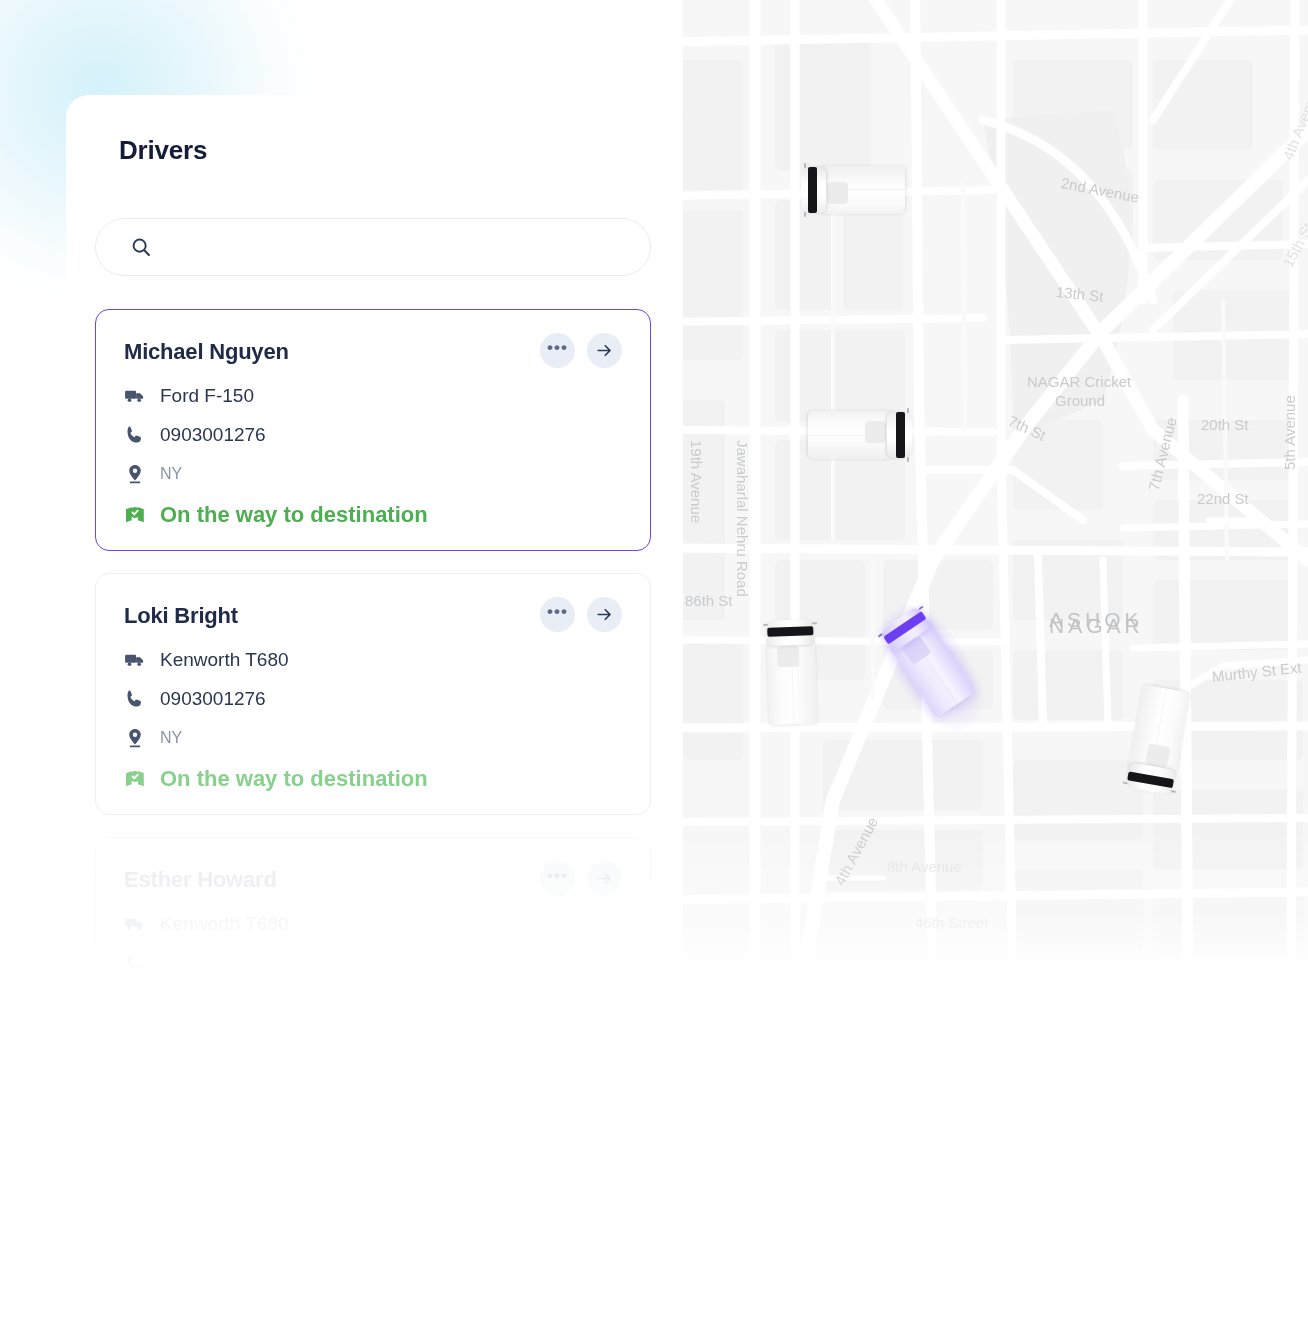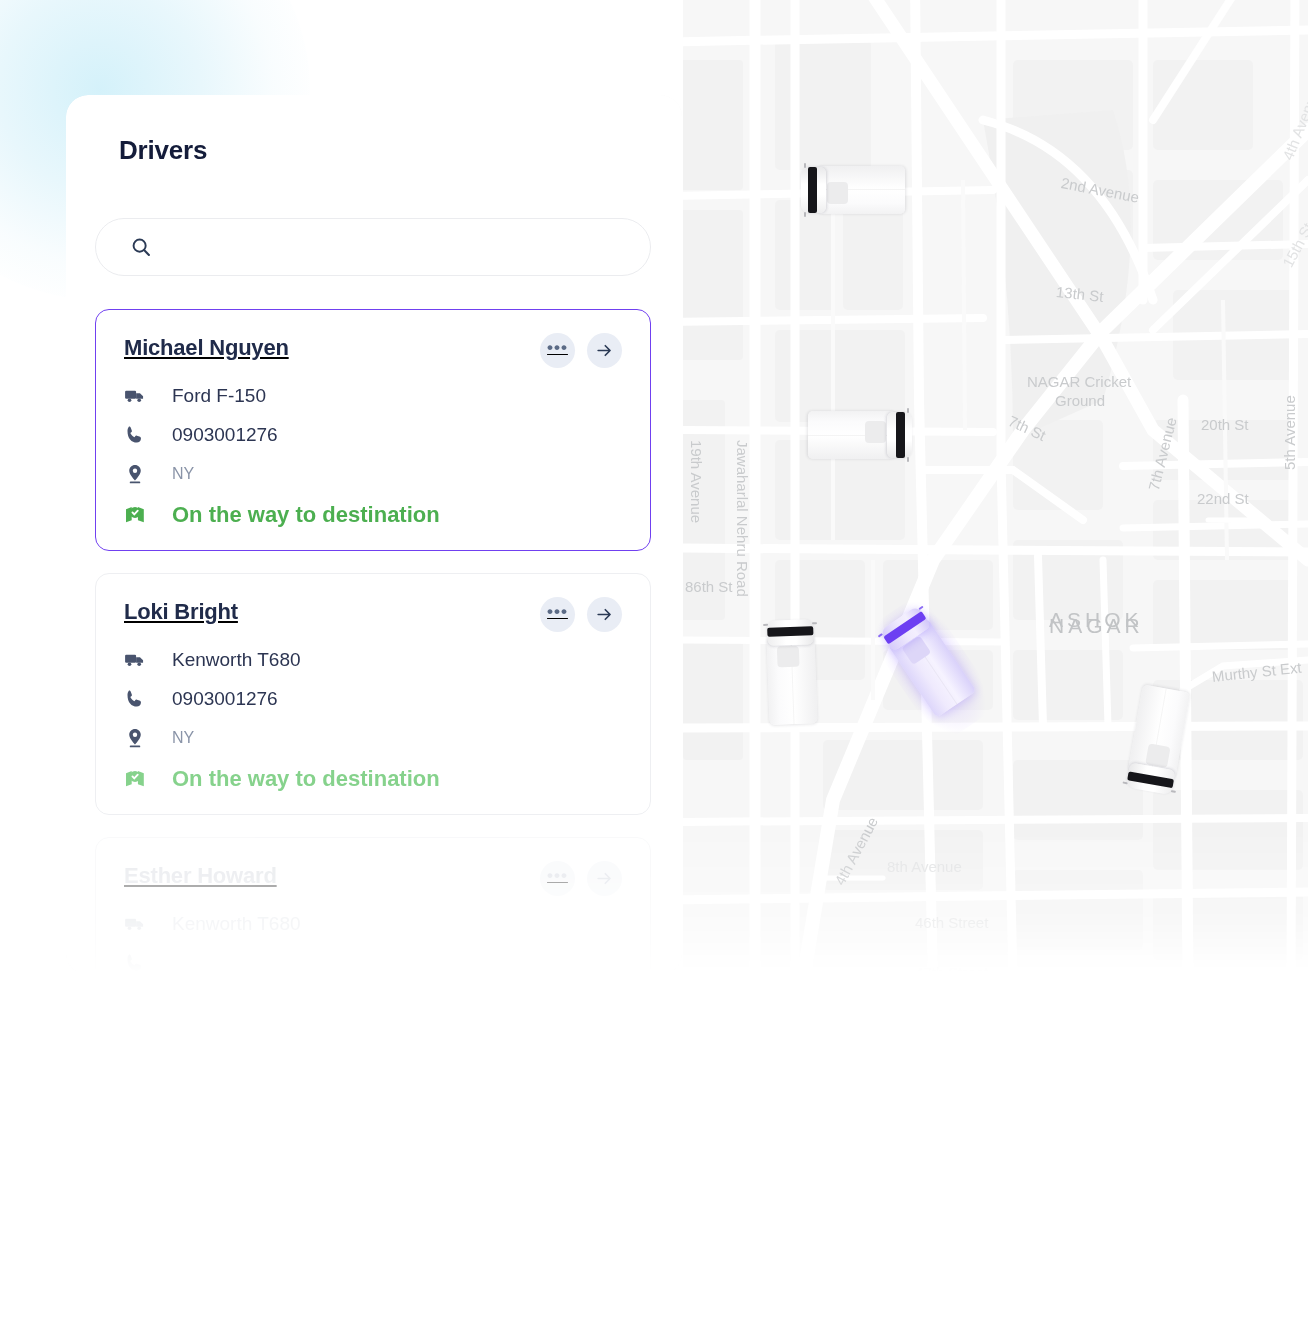--- a/index.html
+++ b/index.html
@@ -242,23 +242,22 @@
   }
   .card.selected {
     border: 1.6px solid #7040f0;
   }
   .card.ghost {
     opacity: 0.38;
   }
 
   .card-head {
     display: flex;
-    align-items: flex-start;
+    align-items: center;
     justify-content: space-between;
-    text-decoration: underline;
   }
   .card-name {
     font-size: 22px;
     font-weight: bold;
     color: #202b4a;
     letter-spacing: -0.2px;
     line-height: 1.1;
   }
   .card.ghost .card-name { color: #cfd3da; }
 
@@ -283,21 +282,21 @@
     margin-top: -7px;
     font-weight: bold;
   }
   .card.ghost .act-btn { background: #f2f4f8; }
   .card.ghost .act-btn .dots { color: #c8cdd7; }
   .card.ghost .act-btn svg path { stroke: #c8cdd7; }
 
   .card-row {
     display: flex;
     align-items: center;
-    gap: 26px;
+    gap: 14px;
     margin-top: 17px;
   }
   .card-row .ic { width: 22px; height: 22px; flex: none; display:block; }
   .card-row .txt {
     font-size: 19px;
     color: #2c3552;
   }
   .card-row.loc .txt { font-size: 16px; color: #8a94a8; }
   .card-row.status .txt {
     font-size: 22px;
@@ -410,21 +409,21 @@
     <div class="map-label" style="left:372px; top:392px;">Ground</div>
     <div class="map-label faint" style="left:596px; top:156px; transform: rotate(-68deg); transform-origin: 0 0;">4th Avenue</div>
     <div class="map-label faint" style="left:596px; top:262px; transform: rotate(-62deg); transform-origin: 0 0;">15th St</div>
     <div class="map-label" style="left:598px; top:470px; transform: rotate(-90deg); transform-origin: 0 0;">5th Avenue</div>
     <div class="map-label" style="left:518px; top:416px;">20th St</div>
     <div class="map-label" style="left:514px; top:490px;">22nd St</div>
     <div class="map-label" style="left:330px; top:412px; transform: rotate(25deg);">7th St</div>
     <div class="map-label" style="left:462px; top:488px; transform: rotate(-76deg); transform-origin: 0 0;">7th Avenue</div>
     <div class="map-label" style="left:22px; top:440px; transform: rotate(90deg); transform-origin: 0 0;">19th Avenue</div>
     <div class="map-label" style="left:68px; top:440px; transform: rotate(90deg); transform-origin: 0 0;">Jawaharlal Nehru Road</div>
-    <div class="map-label" style="left:2px; top:578px;">86th St</div>
+    <div class="map-label" style="left:2px; top:592px;">86th St</div>
     <div class="map-label" style="left:148px; top:880px; transform: rotate(-62deg); transform-origin: 0 0;">4th Avenue</div>
     <div class="map-label faint" style="left:204px; top:858px;">8th Avenue</div>
     <div class="map-label faint" style="left:232px; top:914px;">46th Street</div>
     <div class="map-label faint" style="left:232px; top:964px;">47th Street</div>
     <div class="map-label" style="left:528px; top:668px; transform: rotate(-6deg);">Murthy St Ext</div>
     <div class="map-label area" style="left:366px; top:584px;margin-top:24px;">ASHOK</div>
     <div class="map-label area" style="left:366px; top:614px;">NAGAR</div>
 
     <div class="truck" style="left:151px; top:130px; transform: rotate(-90deg);">
       <div class="trailer"></div>

